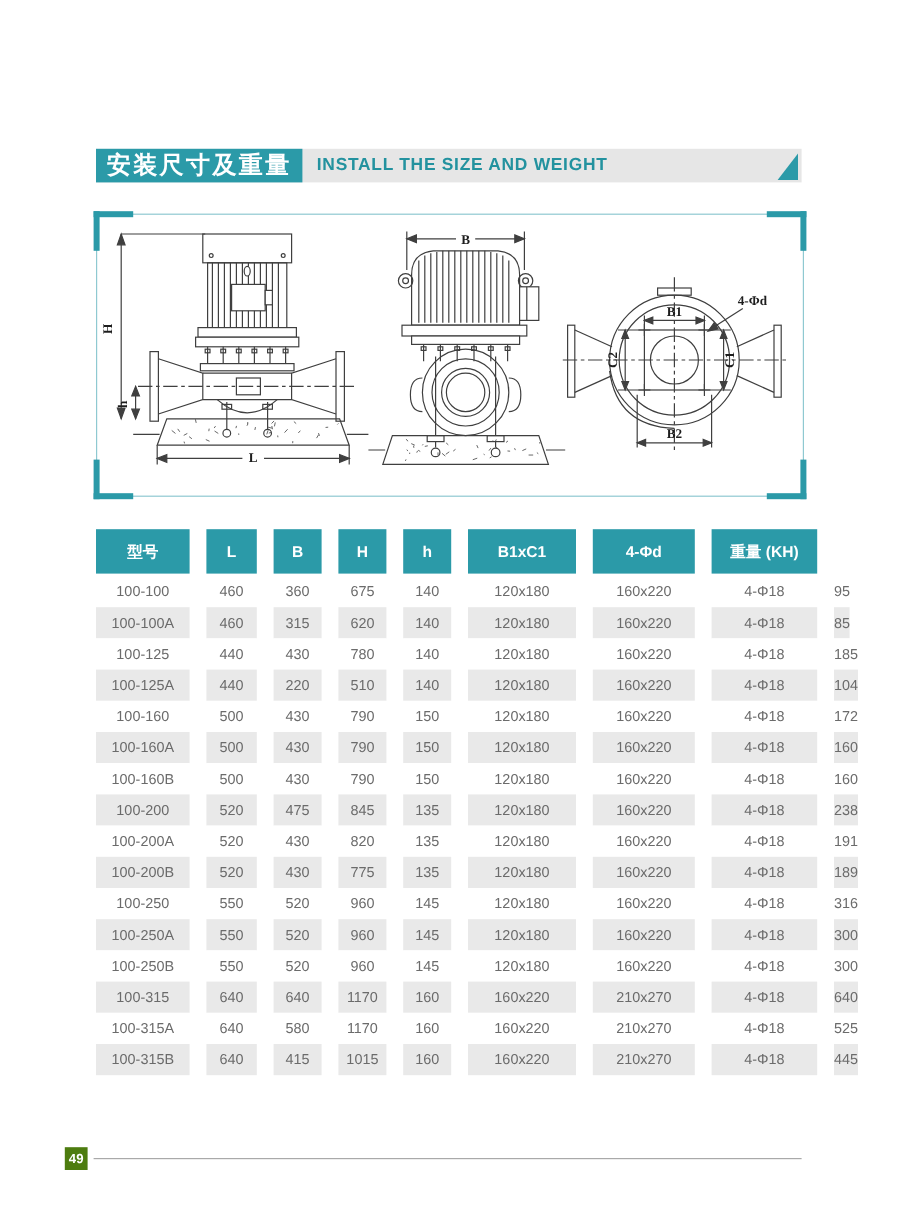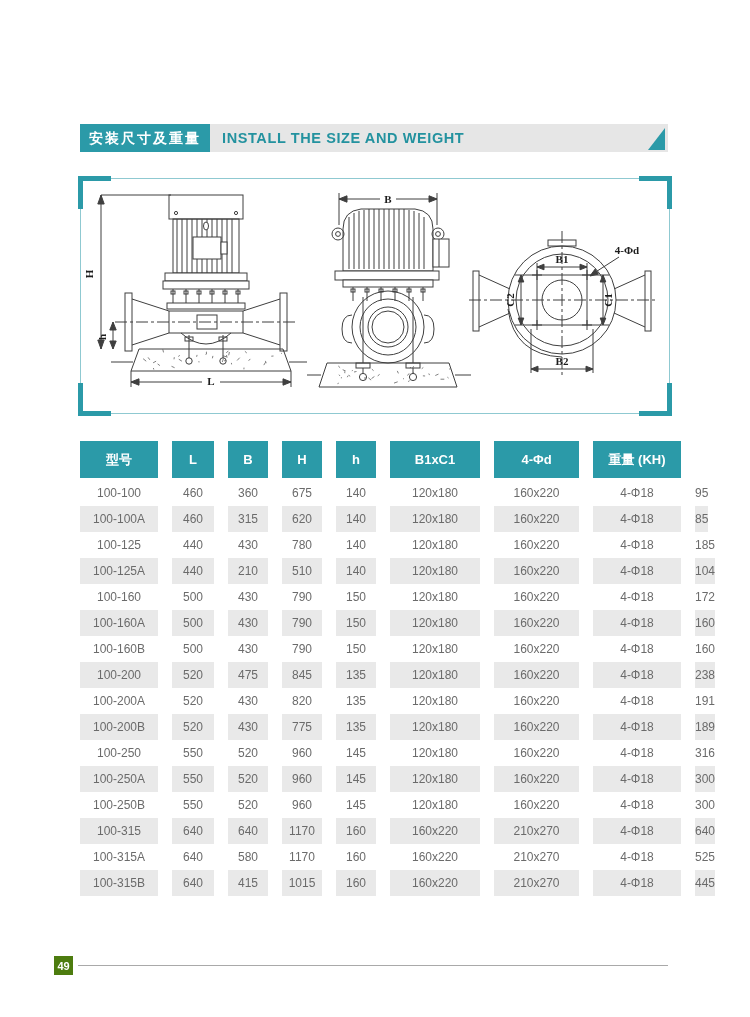--- a/index.html
+++ b/index.html
@@ -8,21 +8,21 @@
     font-family:"Liberation Sans", sans-serif; overflow:hidden;
   }
 
   
   .title-row {
     position:absolute; left:80px; top:124px; width:588px; height:28px;
     background:#e6e6e6; display:flex; align-items:center;
   }
   .title-badge {
     height:28px; line-height:28px; padding:0 9px; background:#2b9aa8;
-    color:#ffffff; font-size:14px; font-weight:bold; letter-spacing:2px;
+    color:#ffffff; font-size:20px; font-weight:bold; letter-spacing:2px;
     flex:0 0 auto;
   }
   .title-en {
     margin-left:12px; color:#23929f; font-size:14.5px; font-weight:bold;
     letter-spacing:0.6px;
   }
   .title-tri {
     position:absolute; right:3px; bottom:2px; width:0; height:0;
     border-left:17px solid transparent; border-bottom:22px solid #2b9aa8;
   }
@@ -416,21 +416,21 @@
           <div>780</div>
           <div>140</div>
           <div>120x180</div>
           <div>160x220</div>
           <div>4-Φ18</div>
           <div>185</div>
         </div>
         <div class="trow alt">
           <div>100-125A</div>
           <div>440</div>
-          <div>210</div>
+          <div>220</div>
           <div>510</div>
           <div>140</div>
           <div>120x180</div>
           <div>160x220</div>
           <div>4-Φ18</div>
           <div>104</div>
         </div>
         <div class="trow">
           <div>100-160</div>
           <div>500</div>

